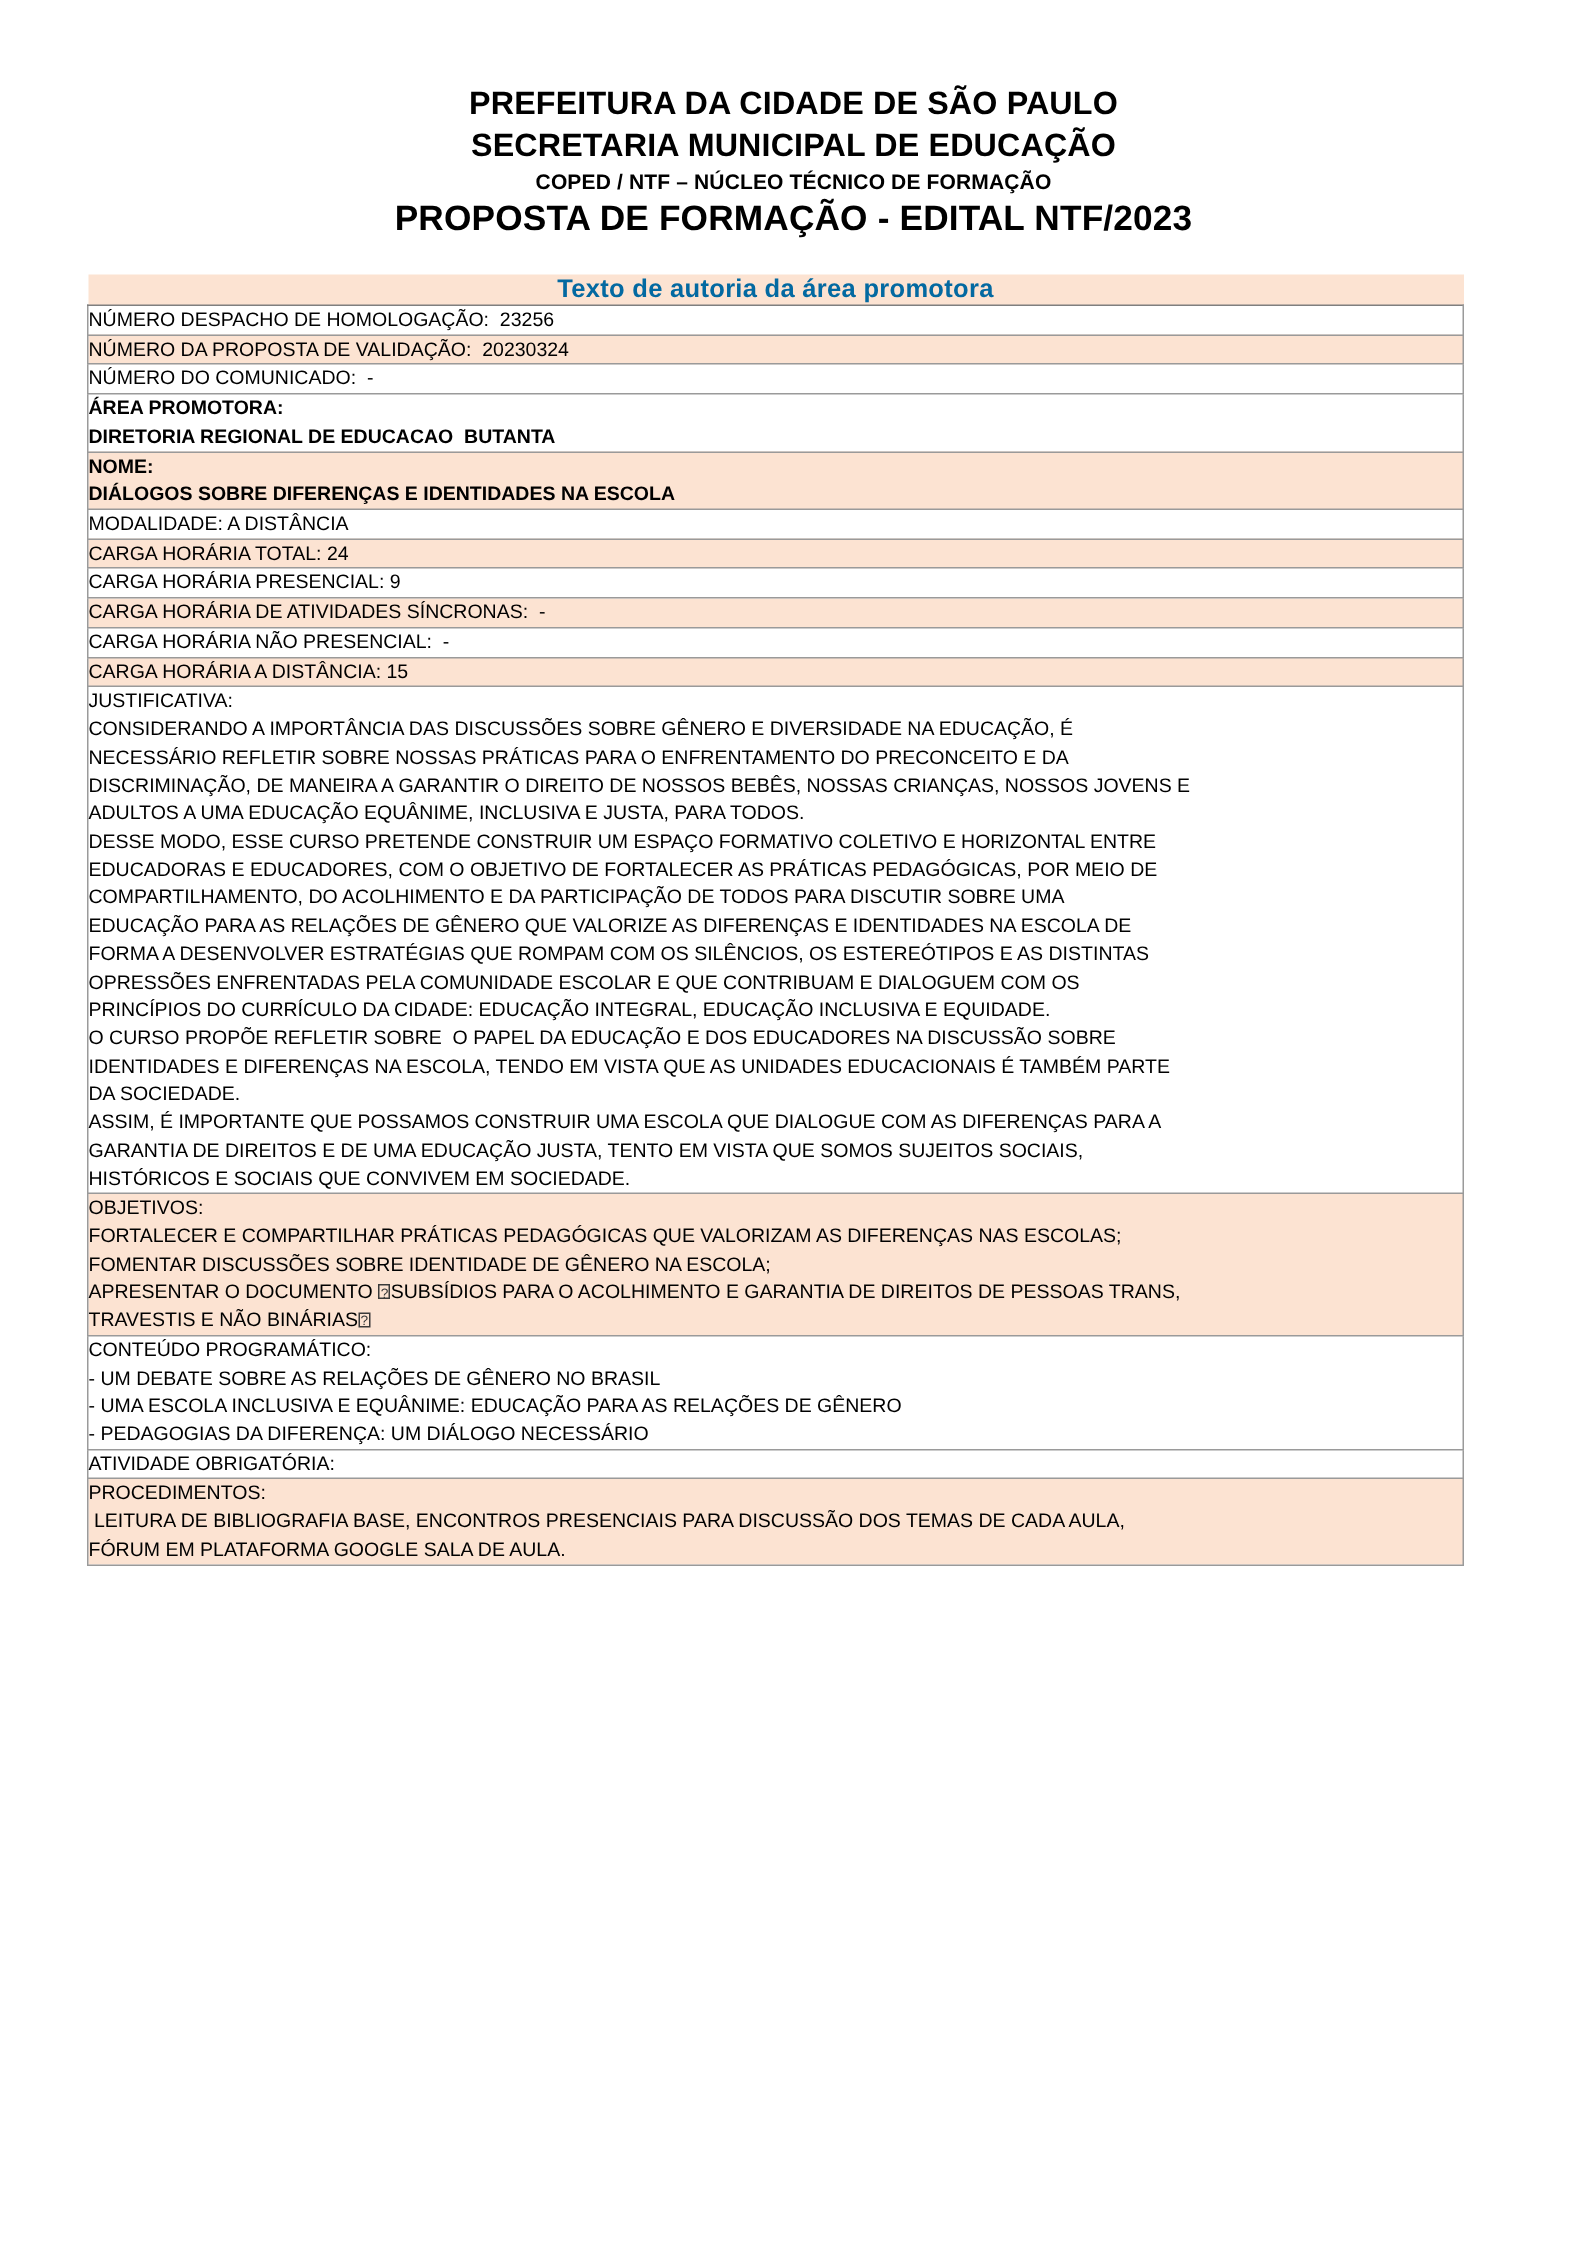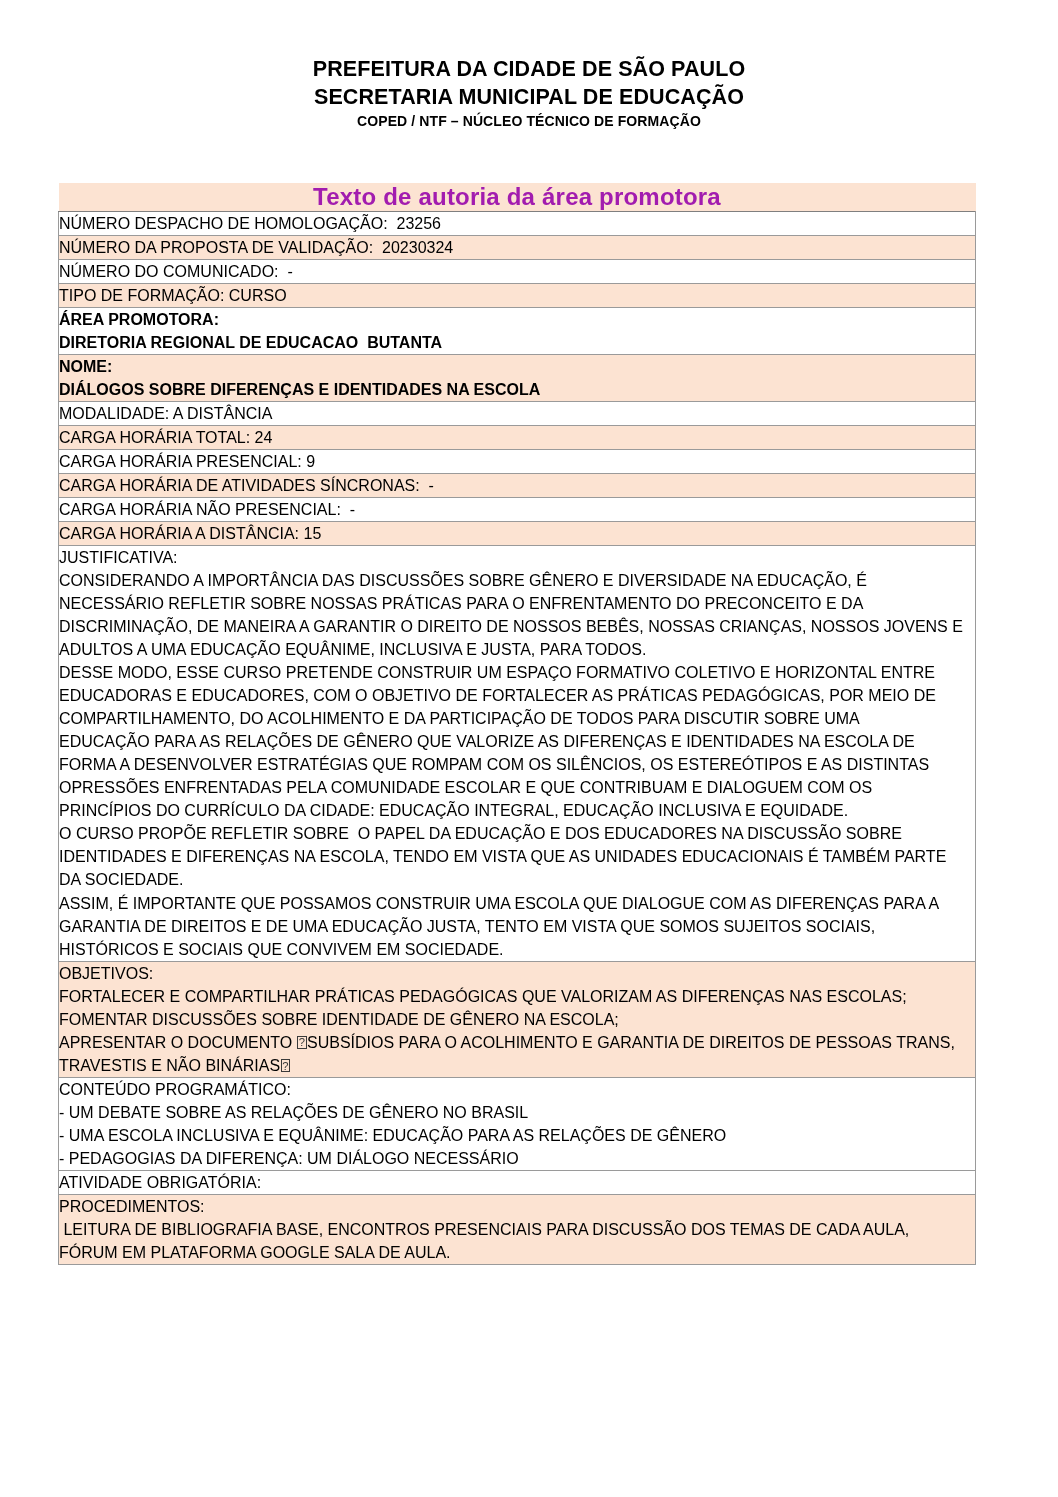--- a/index.html
+++ b/index.html
@@ -52,38 +52,38 @@
   }
   .form-table td {
     padding: 0;
     vertical-align: top;
   }
 
   .row-cell {
     border: 1px solid #9a9a9a;
     border-top-color: #7f7f7f;
     padding: 4px 4px 5px 5px;
-    font-size: 16px;
+    font-size: 13px;
     line-height: 1.42;
     background: #ffffff;
     box-sizing: border-box;
   }
   .row-cell.shaded { background: #FCE3D2; }
   .row-cell.bold { font-weight: bold; }
 
   .banner {
     border: none;
     background: #FCE3D2;
     text-align: center;
     padding: 5px 0 7px 0;
   }
   .banner-text {
-    font-size: 24px;
+    font-size: 17px;
     font-weight: bold;
-    color: #a21caf;
+    color: #0369a1;
     letter-spacing: 0.2px;
     line-height: 1.15;
   }
 
   .line { display: block; white-space: pre-wrap; }
 
   .tofu {
     display: inline-block;
     width: 0.62em;
     height: 0.86em;
@@ -112,20 +112,21 @@
 </style>
 </head>
 <body>
 
 <div class="page">
 
   <div class="doc-header">
     <div class="hline l1">PREFEITURA DA CIDADE DE SÃO PAULO</div>
     <div class="hline l2">SECRETARIA MUNICIPAL DE EDUCAÇÃO</div>
     <div class="hline l3">COPED / NTF – NÚCLEO TÉCNICO DE FORMAÇÃO</div>
+    <div class="hline l4">PROPOSTA DE FORMAÇÃO - EDITAL NTF/2023</div>
   </div>
 
   <table class="form-table">
     <tbody>
       <tr>
         <td class="banner">
           <span class="banner-text">Texto de autoria da área promotora</span>
         </td>
       </tr>
     <tr>
@@ -134,25 +135,20 @@
           </td>
         </tr>
         <tr>
           <td class="row-cell blockcell shaded">
             <span class="line">NÚMERO DA PROPOSTA DE VALIDAÇÃO:  20230324</span>
           </td>
         </tr>
         <tr>
           <td class="row-cell blockcell">
             <span class="line">NÚMERO DO COMUNICADO:  -</span>
-          </td>
-        </tr>
-        <tr>
-          <td class="row-cell blockcell shaded">
-            <span class="line">TIPO DE FORMAÇÃO: CURSO</span>
           </td>
         </tr>
         <tr>
           <td class="row-cell blockcell bold">
             <span class="line">ÁREA PROMOTORA:</span>
             <span class="line">DIRETORIA REGIONAL DE EDUCACAO  BUTANTA</span>
           </td>
         </tr>
         <tr>
           <td class="row-cell blockcell shaded bold">

